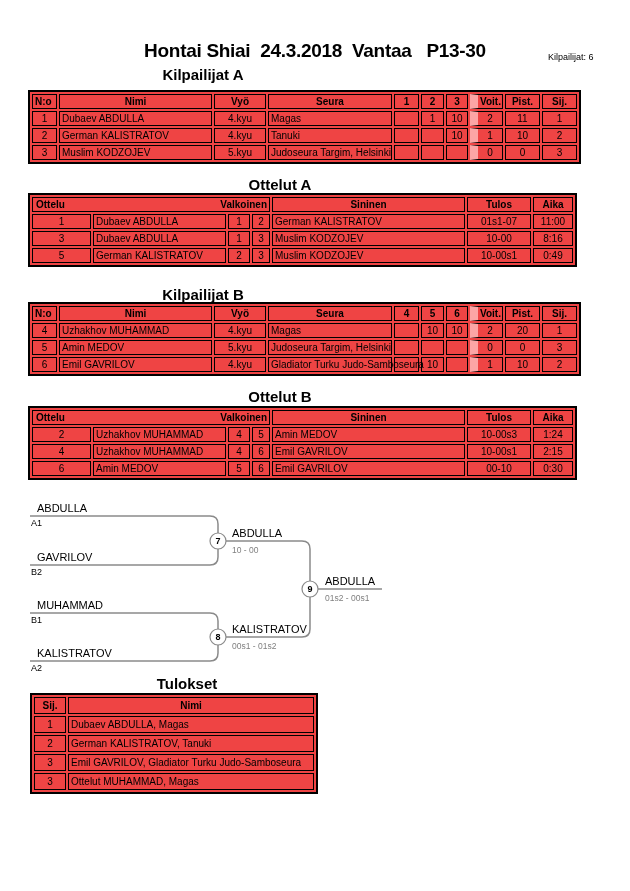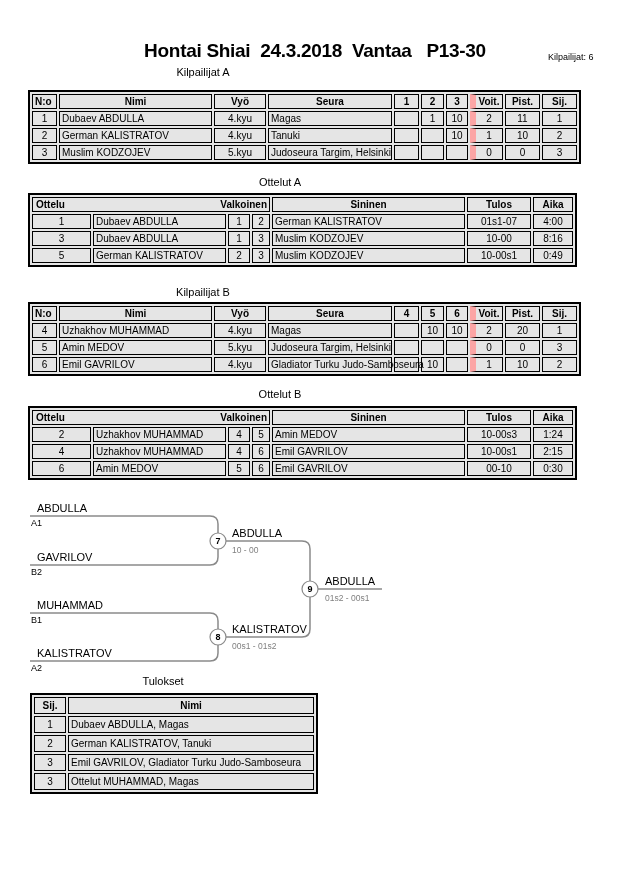--- a/index.html
+++ b/index.html
@@ -10,38 +10,38 @@
     overflow:hidden;
   }
   .page-title {
     position:absolute; top:40px; left:0; width:630px;
     text-align:center; font-size:19px; font-weight:bold;
     letter-spacing:-0.3px; white-space:pre;
   }
   .comp-count { position:absolute; top:52px; left:548px; font-size:9px; }
   .sec-title {
     position:absolute; transform:translateX(-50%);
-    font-size:11px; font-weight:normal; white-space:nowrap;
+    font-size:15px; font-weight:bold; white-space:nowrap;
   }
   table.rpt {
     position:absolute; left:28px;
     border-collapse:separate; border-spacing:2px;
-    border:2px solid #000; background:#e5e5e5;
+    border:2px solid #000; background:#ef4444;
     table-layout:fixed;
   }
   .rpt th, .rpt td {
     border:1px solid #000;
     font-size:10px; font-weight:normal;
     height:13px; line-height:13px;
     padding:0 2px; white-space:nowrap; overflow:visible;
     text-align:center;
   }
   .rpt th { font-weight:bold; }
   .rpt .left { text-align:left; }
-  .rpt .grp { border-left:6px solid #fca5a5; }
+  .rpt .grp { border-left:8px solid #fca5a5; }
   .rpt th.split { position:relative; text-align:right; }
   .rpt th.split .corner-label { position:absolute; left:3px; top:0; font-weight:bold; }
   table.results td, table.results th { height:15px; line-height:15px; }
   svg.bracket { position:absolute; top:495px; left:0; }
   .b-name  { font-size:11px; fill:#000; }
   .b-seed  { font-size:9px;  fill:#000; }
   .b-score { font-size:8.5px; fill:#808080; }
   .b-num   { font-size:9px;  fill:#000; text-anchor:middle; font-weight:bold; }
   .b-line  { fill:none; stroke:#8a8a8a; stroke-width:1.5; }
   .b-node  { fill:#fff; stroke:#8a8a8a; stroke-width:1.2; }
@@ -141,21 +141,21 @@
     <th>Tulos</th>
     <th>Aika</th>
   </tr>
   <tr>
     <td>1</td>
     <td class="left">Dubaev ABDULLA</td>
     <td>1</td>
     <td>2</td>
     <td class="left">German KALISTRATOV</td>
     <td>01s1-07</td>
-    <td>4:00</td>
+    <td>11:00</td>
   </tr>
   <tr>
     <td>3</td>
     <td class="left">Dubaev ABDULLA</td>
     <td>1</td>
     <td>3</td>
     <td class="left">Muslim KODZOJEV</td>
     <td>10-00</td>
     <td>8:16</td>
   </tr>
@@ -320,21 +320,21 @@
   <text class="b-num" x="218" y="145">8</text>
   <text class="b-name" x="232" y="138">KALISTRATOV</text>
   <text class="b-score" x="232" y="154">00s1 - 01s2</text>
 
   <circle class="b-node" cx="310" cy="94" r="8"></circle>
   <text class="b-num" x="310" y="97">9</text>
   <text class="b-name" x="325" y="90">ABDULLA</text>
   <text class="b-score" x="325" y="106">01s2 - 00s1</text>
 </svg>
 
-<div class="sec-title" style="top:675px; left:163px;">Tulokset</div>
+<div class="sec-title" style="top:675px; left:187px;">Tulokset</div>
 
 <table class="rpt results" style="top:693px; left:30px; width:288px;">
   <colgroup>
       <col style="width:32px">
       <col>
     </colgroup>
   <tbody>
       <tr>
     <th>Sij.</th>
     <th>Nimi</th>

